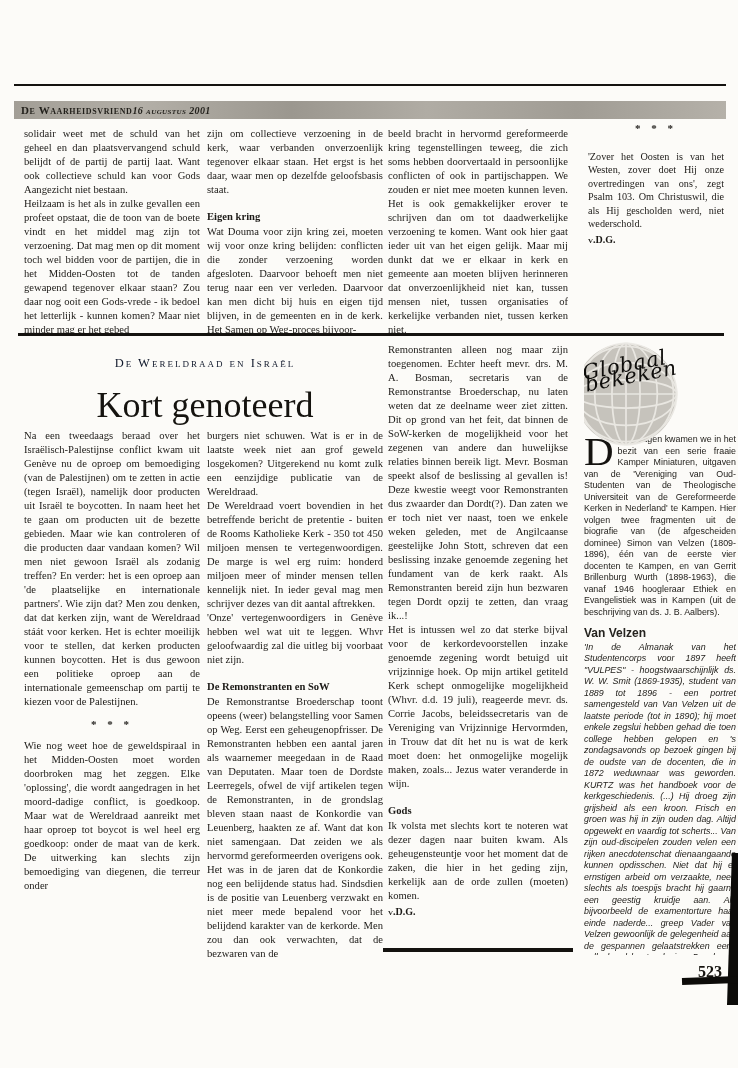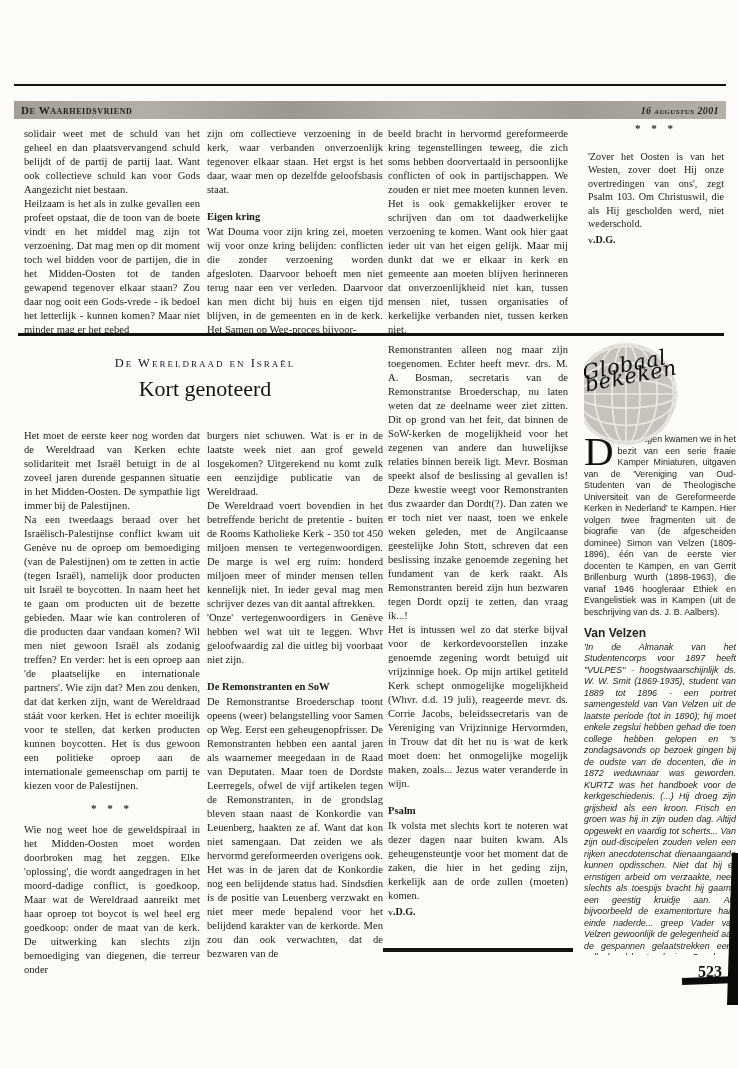--- a/index.html
+++ b/index.html
@@ -12,21 +12,21 @@
     position: relative;
     overflow: hidden;
   }
   .page { position: absolute; inset: 0; }
 
   .top-rule { position: absolute; left: 14px; top: 84px; width: 712px; height: 2px; background: #14120f; }
 
   .masthead {
     position: absolute; left: 14px; top: 101px; width: 712px; height: 18px;
     background: linear-gradient(90deg, #a29e96 0%, #b3afa7 18%, #9b978f 39%, #b0aca4 58%, #a09c94 79%, #b5b1a9 100%);
-    display: flex; align-items: center; justify-content: space-between;
+    display: flex; align-items: center; 
     padding: 0 7px;
   }
   .mast-title { font-variant: small-caps; font-weight: bold; font-size: 11px; letter-spacing: 0.6px; color: #211f1a; }
   .mast-date  { font-variant: small-caps; font-weight: bold; font-size: 10px; letter-spacing: 0.4px; color: #211f1a; font-style: italic; }
 
   .col { position: absolute; overflow: hidden; }
   .serif { font-size: 10.6px; line-height: 14px; text-align: justify; hyphens: auto; }
   .serif p { margin: 0; }
   .subhead { font-weight: bold; margin-top: 13px !important; margin-bottom: 1px !important; }
 
@@ -35,21 +35,21 @@
   .tcol3 { left: 388px; top: 127px; width: 180px; height: 206px; }
   .tcol4 { left: 588px; top: 122px; width: 136px; height: 212px; font-size: 10.2px; line-height: 13.5px; }
   .stars { text-align: center; letter-spacing: 4px; font-weight: bold; font-size: 11px; margin: 0 0 14px 0 !important; }
   .stars-mid { text-align: center; letter-spacing: 4px; font-weight: bold; font-size: 11px; margin: 8px 0 !important; }
   .signature { text-align: left; font-size: 10px; font-weight: bold; font-variant: small-caps; margin-top: 2px !important; }
 
   .big-divider { position: absolute; left: 18px; top: 333px; width: 706px; height: 3px; background: #14120f; }
 
   .mid-heading { position: absolute; left: 24px; top: 356px; width: 362px; text-align: center; }
   .kicker { font-variant: small-caps; font-size: 12.5px; letter-spacing: 2px; color: #0f172a; }
-  .article-title { font-size: 22px; line-height: 30px; margin-top: 3px; color: #15130f; }
+  .article-title { font-size: 36px; line-height: 30px; margin-top: 19px; color: #15130f; }
 
   .mcol1 { left: 24px;  top: 429px; width: 176px; height: 590px; }
   .mcol2 { left: 207px; top: 429px; width: 176px; height: 590px; }
   .mcol3 { left: 388px; top: 343px; width: 180px; height: 600px; }
   .mcol3-rule { position: absolute; left: 383px; top: 948px; width: 190px; height: 4px; background: #14120f; }
 
   .rightcol {
     left: 584px; top: 338px; width: 152px; height: 617px;
     font-family: "Liberation Sans", sans-serif;
     font-size: 8.9px; line-height: 11.5px; text-align: justify;
@@ -116,38 +116,37 @@
   </div>
 
   <div class="big-divider"></div>
 
   <div class="mid-heading">
     <div class="kicker">De Wereldraad en Israël</div>
     <div class="article-title">Kort genoteerd</div>
   </div>
 
   <div class="col mcol1 serif">
-    <p>Het moet de eerste keer nog worden dat de Wereldraad van Kerken echte solidariteit met Israël betuigt in de al zoveel jaren durende gespannen situatie in het Midden-Oosten. De sympathie ligt immer bij de Palestijnen.</p>
     <p>Na een tweedaags beraad over het Israëlisch-Palestijnse conflict kwam uit Genève nu de oproep om bemoediging (van de Palestijnen) om te zetten in actie (tegen Israël), namelijk door producten uit Israël te boycotten. In naam heet het te gaan om producten uit de bezette gebieden. Maar wie kan controleren of die producten daar vandaan komen? Wil men niet gewoon Israël als zodanig treffen? En verder: het is een oproep aan 'de plaatselijke en internationale partners'. Wie zijn dat? Men zou denken, dat dat kerken zijn, want de Wereldraad stáát voor kerken. Het is echter moeilijk voor te stellen, dat kerken producten kunnen boycotten. Het is dus gewoon een politieke oproep aan de internationale gemeenschap om partij te kiezen voor de Palestijnen.</p>
     <p class="stars-mid">* * *</p>
     <p>Wie nog weet hoe de geweldspiraal in het Midden-Oosten moet worden doorbroken mag het zeggen. Elke 'oplossing', die wordt aangedragen in het moord-dadige conflict, is goedkoop. Maar wat de Wereldraad aanreikt met haar oproep tot boycot is wel heel erg goedkoop: onder de maat van de kerk. De uitwerking kan slechts zijn bemoediging van diegenen, die terreur onder</p>
   </div>
 
   <div class="col mcol2 serif">
     <p>burgers niet schuwen. Wat is er in de laatste week niet aan grof geweld losgekomen? Uitgerekend nu komt zulk een eenzijdige publicatie van de Wereldraad.</p>
     <p>De Wereldraad voert bovendien in het betreffende bericht de pretentie - buiten de Rooms Katholieke Kerk - 350 tot 450 miljoen mensen te vertegenwoordigen. De marge is wel erg ruim: honderd miljoen meer of minder mensen tellen kennelijk niet. In ieder geval mag men schrijver dezes van dit aantal aftrekken.</p>
     <p>'Onze' vertegenwoordigers in Genève hebben wel wat uit te leggen. Whvr geloofwaardig zal die uitleg bij voorbaat niet zijn.</p>
     <p class="subhead">De Remonstranten en SoW</p>
     <p>De Remonstrantse Broederschap toont opeens (weer) belangstelling voor Samen op Weg. Eerst een geheugenopfrisser. De Remonstranten hebben een aantal jaren als waarnemer meegedaan in de Raad van Deputaten. Maar toen de Dordste Leerregels, ofwel de vijf artikelen tegen de Remonstranten, in de grondslag bleven staan naast de Konkordie van Leuenberg, haakten ze af. Want dat kon niet samengaan. Dat zeiden we als hervormd gereformeerden overigens ook. Het was in de jaren dat de Konkordie nog een belijdende status had. Sindsdien is de positie van Leuenberg verzwakt en niet meer mede bepalend voor het belijdend karakter van de kerkorde. Men zou dan ook verwachten, dat de bezwaren van de</p>
   </div>
 
   <div class="col mcol3 serif">
     <p>Remonstranten alleen nog maar zijn toegenomen. Echter heeft mevr. drs. M. A. Bosman, secretaris van de Remonstrantse Broederschap, nu laten weten dat ze deelname weer ziet zitten. Dit op grond van het feit, dat binnen de SoW-kerken de mogelijkheid voor het zegenen van andere dan huwelijkse relaties binnen bereik ligt. Mevr. Bosman speekt alsof de beslissing al gevallen is! Deze kwestie weegt voor Remonstranten dus zwaarder dan Dordt(?). Dan zaten we er toch niet ver naast, toen we enkele weken geleden, met de Angilcaanse geestelijke John Stott, schreven dat een beslissing inzake genoemde zegening het fundament van de kerk raakt. Als Remonstranten bereid zijn hun bezwaren tegen Dordt opzij te zetten, dan vraag ik...!</p>
     <p>Het is intussen wel zo dat sterke bijval voor de kerkordevoorstellen inzake genoemde zegening wordt betuigd uit vrijzinnige hoek. Op mijn artikel getiteld Kerk schept onmogelijke mogelijkheid (Whvr. d.d. 19 juli), reageerde mevr. ds. Corrie Jacobs, beleidssecretaris van de Vereniging van Vrijzinnige Hervormden, in Trouw dat dít het nu is wat de kerk moet doen: het onmogelijke mogelijk maken, zoals... Jezus water veranderde in wijn.</p>
-    <p class="subhead">Psalm</p>
+    <p class="subhead">Gods</p>
     <p>Ik volsta met slechts kort te noteren wat dezer dagen naar buiten kwam. Als geheugensteuntje voor het moment dat de zaken, die hier in het geding zijn, kerkelijk aan de orde zullen (moeten) komen.</p>
     <p class="signature">v.D.G.</p>
   </div>
 
   <div class="mcol3-rule"></div>
 
   <div class="col rightcol">
     <div class="logo">
       <svg class="globe-svg" viewBox="0 0 100 100" xmlns="http://www.w3.org/2000/svg">
         <circle cx="50" cy="50" r="47" fill="#c6c3bc"></circle>

